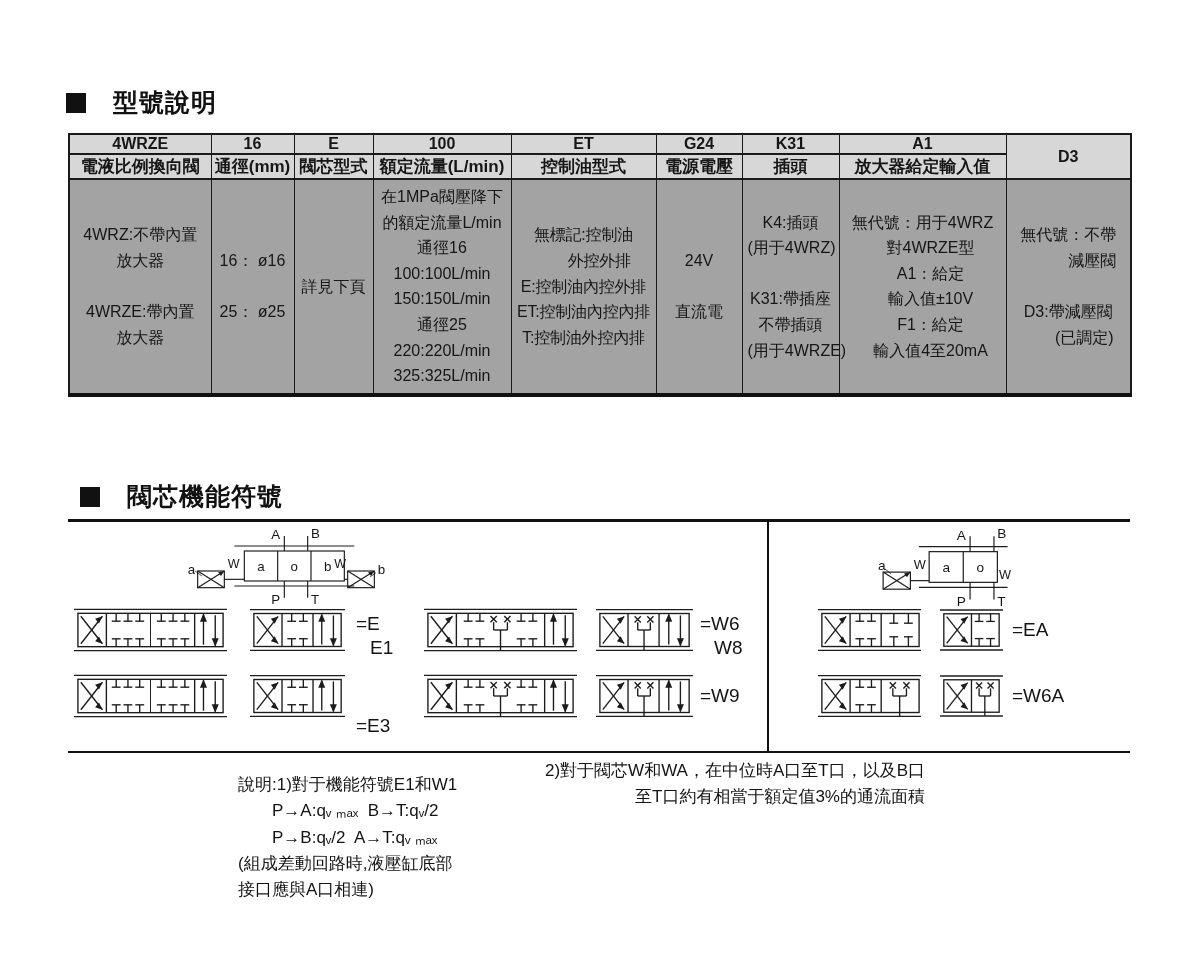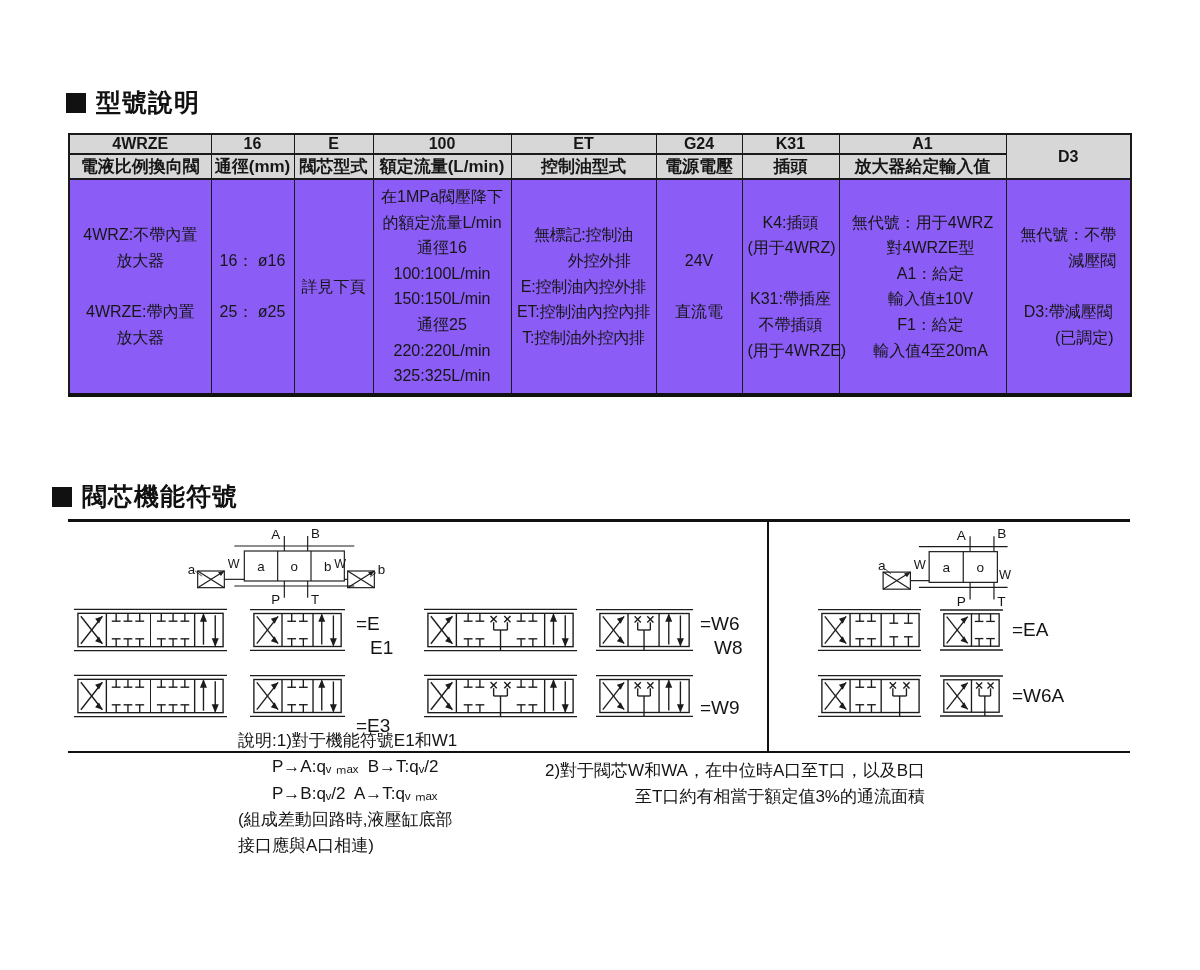--- a/index.html
+++ b/index.html
@@ -1,29 +1,29 @@
 <!DOCTYPE html>
 <html><head>
 <meta charset="utf-8">
 <style>
   * { margin:0; padding:0; box-sizing:border-box; }
   html,body { width:1200px; height:970px; background:#ffffff; font-family:"Liberation Sans", sans-serif; color:#161616; }
   .page { position:relative; width:1200px; height:970px; overflow:hidden; background:#fff; }
 
   
-  .sec-title { position:absolute; display:flex; align-items:center; gap:10px; font-size:25px; font-weight:600; letter-spacing:1px; color:#111; }
+  .sec-title { position:absolute; display:flex; align-items:center; gap:27px; font-size:25px; font-weight:600; letter-spacing:1px; color:#111; }
   .sec-sq { width:20px; height:20px; background:#111; display:inline-block; }
 
   
   table.model { position:absolute; left:68px; top:133px; width:1062px; border-collapse:collapse; table-layout:fixed; border:2px solid #1a1a1a; border-bottom:4px solid #111; }
   table.model th, table.model td { border:1.5px solid #1a1a1a; text-align:center; vertical-align:middle; }
   table.model thead tr.codes th { background:#d7d7d7; height:15px; font-size:16px; font-weight:600; }
   table.model thead tr.labels th { background:#d7d7d7; height:22px; font-size:17px; font-weight:600; border-top:2.5px solid #1a1a1a; }
   table.model thead th.d3head { background:#d7d7d7; font-size:16px; font-weight:600; }
-  table.model tbody td { background:#8b5cf6; height:198px; font-size:16px; line-height:1.6; padding:4px 5px; border-top:2.5px solid #1a1a1a; }
+  table.model tbody td { background:#a3a3a3; height:198px; font-size:16px; line-height:1.6; padding:4px 5px; border-top:2.5px solid #1a1a1a; }
   .pre { white-space:pre; }
   td.al { text-align:left; }
   td.tight { line-height:1.42; font-size:15.5px; }
   td.c5 { font-size:14.5px; line-height:1.8; letter-spacing:-0.2px; }
   td.c7 { font-size:15px; line-height:1.55; }
   td.c8 { font-size:15.5px; line-height:1.72; }
   td.c9 { line-height:1.65; }
 
   
   .rule { position:absolute; background:#111; }
@@ -305,21 +305,21 @@
 　輸入值4至20mA</td>
         <td class="pre al c9">無代號：不帶
 　　　減壓閥
 
 D3:帶減壓閥
 　　(已調定)</td>
       </tr>
     </tbody>
   </table>
 
-  <div class="sec-title" style="left:52px; top:480px;">
+  <div class="sec-title" style="left:80px; top:480px;">
     <span class="sec-sq"></span>
     <span>閥芯機能符號</span>
   </div>
 
   <div class="rule" style="left:68px; top:519px; width:1062px; height:3px;"></div>
   <div class="rule" style="left:767px; top:519px; width:2px; height:234px;"></div>
   <div class="rule" style="left:68px; top:751px; width:1062px; height:2px;"></div>
 
   <svg class="sym" style="left:186px; top:526px;" width="200" height="80" viewBox="0 0 240 96">
     <line class="ln" x1="58" y1="24" x2="202" y2="24"></line>
@@ -423,35 +423,35 @@
   <div class="spool-label" style="left:356px; top:716px;">
     <span class="l1">=E3</span>
   </div>
 
   <svg class="sym" style="left:424px; top:672px;" width="154" height="48" viewBox="-3 0 157 48">
       <use href="#sp-ww"></use>
     </svg>
   <svg class="sym" style="left:596px; top:672px;" width="98" height="48" viewBox="-3 0 101 48">
       <use href="#sp-nw"></use>
     </svg>
-  <div class="spool-label" style="left:700px; top:686px;margin-top:12px;">
+  <div class="spool-label" style="left:700px; top:686px;">
     <span class="l1">=W9</span>
   </div>
 
   <svg class="sym" style="left:818px; top:672px;" width="104" height="48" viewBox="-3 0 107 48">
       <use href="#sp-w6a-w"></use>
     </svg>
   <svg class="sym" style="left:940px; top:672px;" width="62" height="48" viewBox="-3 0 65 48">
       <use href="#sp-w6a-n"></use>
     </svg>
   <div class="spool-label" style="left:1012px; top:686px;">
     <span class="l1">=W6A</span>
   </div>
 
-  <div class="note" style="left:238px; top:728px;">說明:1)對于機能符號E1和W1
+  <div class="note" style="left:238px; top:772px;">說明:1)對于機能符號E1和W1
 　　P→A:qᵥ ₘₐₓ  B→T:qᵥ/2
 　　P→B:qᵥ/2  A→T:qᵥ ₘₐₓ
 (組成差動回路時,液壓缸底部
 接口應與A口相連)</div>
   <div class="note" style="left:545px; top:758px;text-align:right;">2)對于閥芯W和WA，在中位時A口至T口，以及B口
 　至T口約有相當于額定值3%的通流面積</div>
 
 </div>
 
 </body></html>

